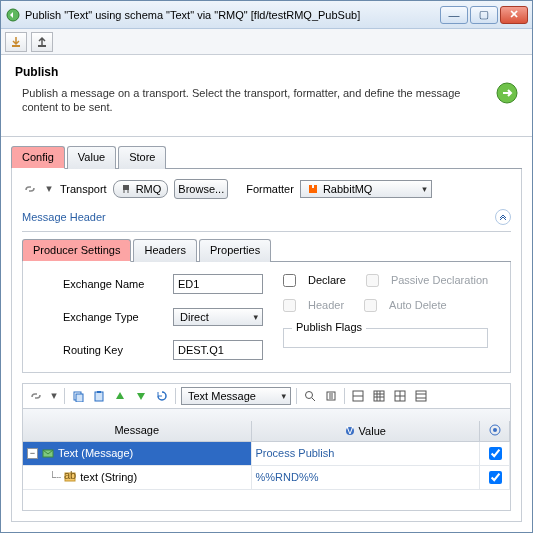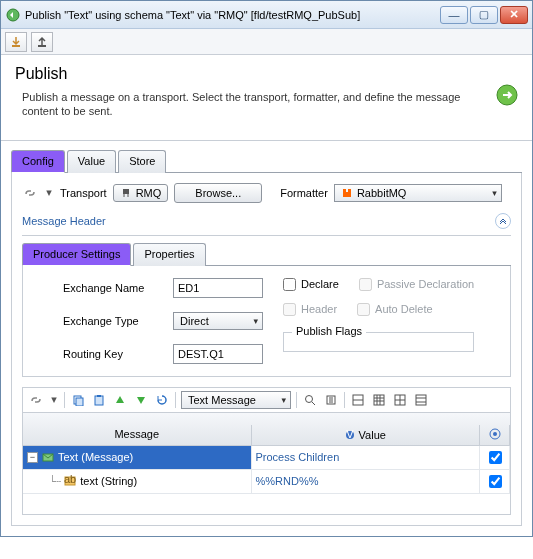--- a/index.html
+++ b/index.html
@@ -7,46 +7,46 @@
   .window { width: 533px; border: 1px solid #6b8aab; }
   .titlebar { height: 28px; background: linear-gradient(#eef4fb, #d7e4f2); display: flex; align-items: center; padding: 0 4px; border-bottom: 1px solid #b5c8de; }
   .titlebar .icon { width: 16px; height: 16px; margin-right: 4px; display: flex; align-items: center; justify-content: center; }
   .titlebar .title { flex: 1; color: #000; }
   .win-btns { display: flex; gap: 2px; }
   .win-btn { width: 28px; height: 18px; border: 1px solid #7a9cc6; border-radius: 3px; background: linear-gradient(#f5f9fe,#d3e2f3); display: flex; align-items: center; justify-content: center; font-family: Arial; font-size: 11px; color: #27486f; cursor: default; }
   .win-btn.close { background: linear-gradient(#f39e8f,#d9533a); border-color: #a83a28; color: #fff; font-weight: bold; }
   .toolbar { height: 26px; background: #f4f6f9; border-bottom: 1px solid #c8ced6; display: flex; align-items: center; padding: 0 4px; gap: 4px; }
   .tool-btn { width: 22px; height: 20px; border: 1px solid #b5b9c0; background: linear-gradient(#fff,#e8ebef); display: flex; align-items: center; justify-content: center; cursor: default; }
   .desc-panel { padding: 10px 14px 14px; border-bottom: 1px solid #c8ced6; display: flex; }
-  .desc-panel h2 { font-size: 16px; font-weight: normal; margin: 0 0 4px; }
+  .desc-panel h2 { font-size: 12px; font-weight: bold; margin: 0 0 4px; }
   .desc-panel p { margin: 7px; color: #333; line-height: 1.3; }
   .desc-icon { width: 28px; display: flex; align-items: center; justify-content: flex-end; }
   .config-area { padding: 8px 10px 10px; }
   .tabs { display: flex; border-bottom: 1px solid #9aa2ad; }
   .tab { padding: 4px 10px 5px; border: 1px solid #9aa2ad; border-bottom: none; margin-right: 2px; background: linear-gradient(#f7f9fb,#e4e8ed); border-radius: 3px 3px 0 0; cursor: default; position: relative; top: 1px; }
-  .tab.active { background: #8b5cf6; border-bottom: 1px solid #fff; }
+  .tab.active { background: #fca5a5; border-bottom: 1px solid #fff; }
   .tab-body { border: 1px solid #c8ced6; border-top: none; padding: 10px 10px 10px; }
   .row { display: flex; align-items: center; gap: 6px; margin-bottom: 8px; }
   .link-icon { width: 16px; height: 16px; display: inline-flex; align-items: center; justify-content: center; }
   .toggle-arrow { width: 10px; height: 10px; display: inline-flex; align-items: center; justify-content: center; color: #555; }
-  .btn { padding: 3px 20px; border: 1px solid #8e959e; border-radius: 3px; background: linear-gradient(#fefefe,#e2e6eb); cursor: default; }
-  .techbox { border: 1px solid #8e959e; border-radius: 3px; background: linear-gradient(#fefefe,#e2e6eb); display: flex; align-items: center; padding: 2px 6px; gap: 4px; }
+  .btn { padding: 3px 3px; border: 1px solid #8e959e; border-radius: 3px; background: linear-gradient(#fefefe,#e2e6eb); cursor: default; }
+  .techbox { border: 1px solid #8e959e; border-radius: 8px; background: linear-gradient(#fefefe,#e2e6eb); display: flex; align-items: center; padding: 2px 6px; gap: 4px; }
   .combo { border: 1px solid #8e959e; background: linear-gradient(#fefefe,#e6eaef); display: flex; align-items: center; padding: 2px 4px 2px 6px; gap: 4px; }
   .combo .arrow { margin-left: auto; color: #333; font-size: 9px; }
   .section-hdr { color: #2a5fa5; display: flex; align-items: center; padding: 2px 0 6px; border-bottom: 1px solid #c8ced6; margin-bottom: 6px; }
   .section-hdr .collapse { margin-left: auto; width: 16px; height: 16px; border: 1px solid #b0c8e4; border-radius: 8px; display: flex; align-items: center; justify-content: center; color: #2a5fa5; font-size: 9px; background: #fff; cursor: default; }
   .inner-tabs { display: flex; border-bottom: 1px solid #9aa2ad; }
   .inner-panel { border: 1px solid #c8ced6; border-top: none; padding: 12px; display: flex; gap: 20px; }
   .form-col { display: flex; flex-direction: column; gap: 14px; }
   .form-row { display: flex; align-items: center; gap: 10px; margin-left: 28px; }
   .form-row label { width: 100px; }
   .text-input { border: 1px solid #8e959e; padding: 3px 4px; width: 90px; background: #fff; }
   .check-col { display: flex; flex-direction: column; gap: 12px; }
   .check-row { display: flex; gap: 20px; }
-  .chk { display: flex; align-items: center; gap: 5px; }
+  .chk { display: flex; align-items: center; gap: 12px; }
   .chk input { width: 13px; height: 13px; margin:0; }
   .chk.disabled { color: #9aa0a7; }
   .fieldset { border: 1px solid #c8ced6; padding: 10px 10px 8px; position: relative; margin-top: 4px; }
   .fieldset .legend { position: absolute; top: -8px; left: 8px; background: #fff; padding: 0 4px; }
   .grid-toolbar { display: flex; align-items: center; gap: 5px; border: 1px solid #c8ced6; padding: 3px 5px; margin-top: 10px; }
   .grid-toolbar .sep { width: 1px; height: 16px; background: #c8ced6; }
   .mini-icon { width: 16px; height: 16px; display: inline-flex; align-items: center; justify-content: center; cursor: default; }
   .grid { border: 1px solid #c8ced6; border-top: none; }
   .grid-head { display: flex; background: linear-gradient(#f5f7fa,#e2e6eb); border-bottom: 1px solid #c8ced6; }
   .grid-head .col { padding: 3px 6px; border-right: 1px solid #c8ced6; text-align: center; margin-top: 12px; }
@@ -128,21 +128,21 @@
         <span>Transport</span>
         <div class="techbox">
           <svg width="12" height="12">
               <rect x="3" y="2" width="6" height="5" fill="#555"></rect>
               <path d="M4 7 L4 10 M8 7 L8 10" stroke="#555"></path>
             </svg>
           <span>RMQ</span>
         </div>
         <div class="btn">Browse...</div>
         <span style="margin-left:12px">Formatter</span>
-        <div class="combo" style="width:168px">
+        <div class="combo" style="width:132px">
           <svg width="12" height="12">
               <rect x="2" y="5" width="8" height="5" fill="#f60"></rect>
               <rect x="2" y="2" width="3" height="3" fill="#f60"></rect>
               <rect x="7" y="2" width="3" height="3" fill="#f60"></rect>
             </svg>
           <span>RabbitMQ</span>
           <span class="arrow">▾</span>
         </div>
       </div>
 
@@ -150,20 +150,21 @@
         <span>Message Header</span>
         <div class="collapse">
           <svg width="8" height="8">
               <path d="M1 5 L4 2 L7 5 M1 7 L4 4 L7 7" stroke="#2a5fa5" fill="none"></path>
             </svg>
         </div>
       </div>
 
       <div class="inner-tabs">
         <div class="tab active">Producer Settings</div>
+        <div class="tab">Headers</div>
         <div class="tab">Properties</div>
       </div>
 
       <div class="inner-panel">
         <div class="form-col">
           <div class="form-row">
             <label>Exchange Name</label>
             <input class="text-input" value="ED1" style="">
           </div>
           <div class="form-row">
@@ -307,21 +308,21 @@
 
         <div class="grid-row selected">
           <div class="cell cell-msg">
             <span class="tree-toggle">−</span>
             <svg width="12" height="12">
                 <rect x="1" y="3" width="10" height="7" fill="#7fc97f" stroke="#3f8a3f"></rect>
                 <path d="M1 3 L6 7 L11 3" stroke="#3f8a3f" fill="none"></path>
               </svg>
             <span>Text (Message)</span>
           </div>
-          <div class="cell cell-val">Process Children</div>
+          <div class="cell cell-val">Process Publish</div>
           <div class="cell cell-chk">
               <input type="checkbox" checked="" style="">
             </div>
         </div>
 
         <div class="grid-row">
           <div class="cell cell-msg">
             <span class="tree-indent"></span>
             <span class="tree-line">└┄</span>
             <svg width="12" height="12">

